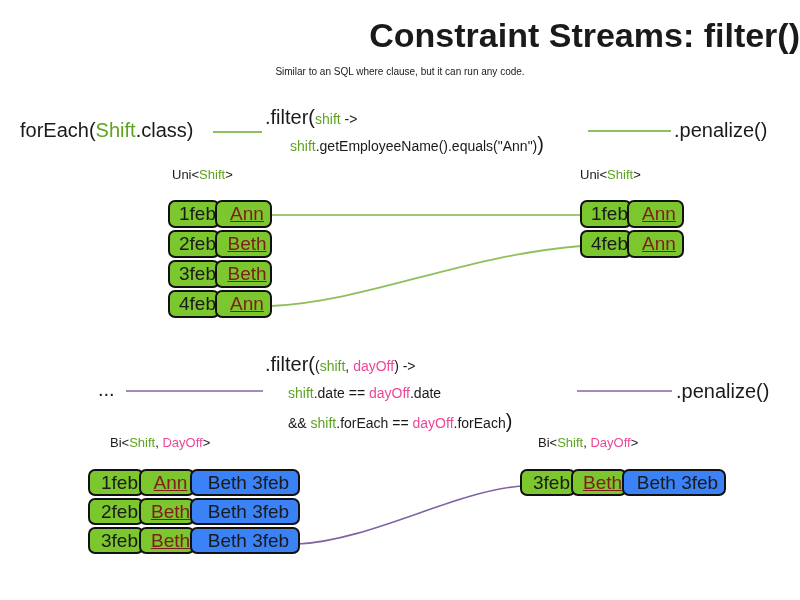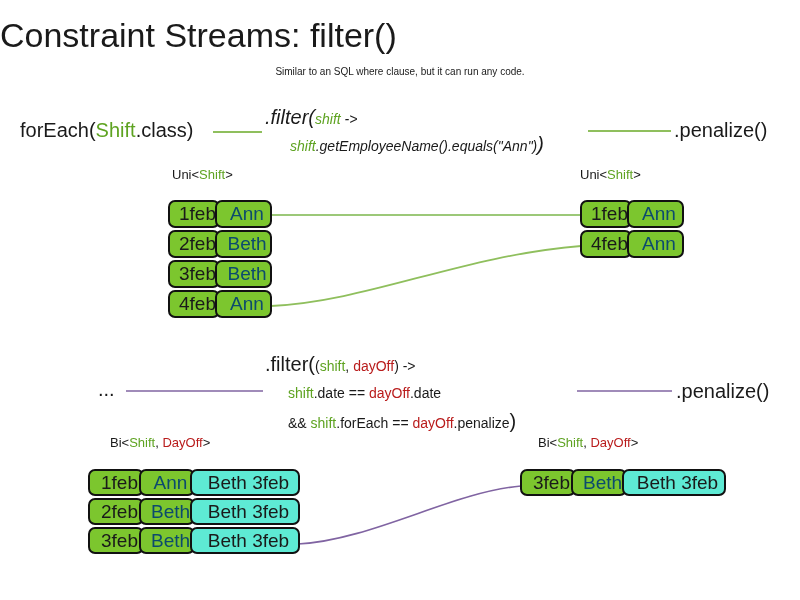--- a/index.html
+++ b/index.html
@@ -1,36 +1,36 @@
 <!DOCTYPE html>
 <html><head>
 <meta charset="utf-8">
 <style>
   html,body{margin:0;padding:0;background:#fff;}
   .slide{position:relative;width:800px;height:600px;background:#ffffff;overflow:hidden;
          font-family:"Liberation Sans",sans-serif;color:#1a1a1a;}
-  .title{position:absolute;top:16px;left:0;width:100%;text-align:left;font-size:34px;font-weight:400;}
+  .title{position:absolute;top:16px;left:0;width:100%;text-align:right;font-size:34px;font-weight:700;}
   .subtitle{position:absolute;top:66px;left:0;width:100%;text-align:center;font-size:10px;}
   .abs{position:absolute;white-space:nowrap;z-index:2;}
   .code-lg{font-size:20px;}
   .code-sm{font-size:14px;}
   .g{color:#5ea321;}
-  .b{color:#b91c1c;}
+  .b{color:#ec4899;}
   .indent{padding-left:25px;margin-top:4px;}
   .indent2{padding-left:23px;margin-top:8px;}
   .stream-label{position:absolute;font-size:13px;white-space:nowrap;z-index:2;}
   .tbl{position:absolute;z-index:3;}
   .trow{display:flex;margin-bottom:2px;}
   .cell{box-sizing:border-box;border:2px solid #111111;border-radius:7px;
         display:flex;align-items:center;justify-content:center;
         font-size:19px;background:#7cc62e;padding-left:7px;}
   .tbl-upper .cell{height:28px;}
   .tbl-lower .cell{height:27px;}
-  .cell.blue{background:#5eead4;}
-  .cell.nm{color:#0c4a6e;}
+  .cell.blue{background:#3b82f6;}
+  .cell.nm{color:#7f1d1d;text-decoration:underline;}
   .ovl{margin-left:-5px;}
   .u-date{width:52px;} .u-name{width:57px;}
   .l-date{width:56px;} .l-name{width:56px;} .l-pair{width:110px;} .r-pair{width:104px;}
   svg.wires{position:absolute;left:0;top:0;z-index:1;pointer-events:none;}
 </style>
 </head>
 <body>
 
 <div class="slide">
 
@@ -44,21 +44,21 @@
     <path d="M298,544 C372,540 452,492 521,486" fill="none" stroke="#8064a2" stroke-width="1.6"></path>
   </svg>
 
   <div class="title">Constraint Streams: filter()</div>
   <div class="subtitle">Similar to an SQL where clause, but it can run any code.</div>
 
   <div class="abs code-lg" style="left:20px;top:119px;">
     <span>forEach(</span><span class="g">Shift</span><span>.class)</span>
   </div>
 
-  <div class="abs" style="left:265px;top:106px;font-style:italic;">
+  <div class="abs" style="left:265px;top:106px;">
     <div>
       <span class="code-lg">.filter(</span><span class="code-sm g">shift</span><span class="code-sm"> -&gt;</span>
     </div>
     <div class="indent">
       <span class="code-sm g">shift</span><span class="code-sm">.getEmployeeName().equals("Ann")</span><span class="code-lg">)</span>
     </div>
   </div>
 
   <div class="abs code-lg" style="left:674px;top:119px;">.penalize()</div>
 
@@ -102,21 +102,21 @@
   <div class="abs code-lg" style="left:98px;top:378px;">...</div>
 
   <div class="abs" style="left:265px;top:353px;">
     <div>
       <span class="code-lg">.filter(</span><span class="code-sm">(</span><span class="code-sm g">shift</span><span class="code-sm">, </span><span class="code-sm b">dayOff</span><span class="code-sm">)</span><span class="code-sm"> -&gt;</span>
     </div>
     <div class="indent2">
       <span class="code-sm g">shift</span><span class="code-sm">.date == </span><span class="code-sm b">dayOff</span><span class="code-sm">.date</span>
     </div>
     <div class="indent2">
-      <span class="code-sm">&amp;&amp; </span><span class="code-sm g">shift</span><span class="code-sm">.forEach == </span><span class="code-sm b">dayOff</span><span class="code-sm">.penalize</span><span class="code-lg">)</span>
+      <span class="code-sm">&amp;&amp; </span><span class="code-sm g">shift</span><span class="code-sm">.forEach == </span><span class="code-sm b">dayOff</span><span class="code-sm">.forEach</span><span class="code-lg">)</span>
     </div>
   </div>
 
   <div class="abs code-lg" style="left:676px;top:380px;">.penalize()</div>
 
   <div class="stream-label" style="left:110px;top:435px;">
     <span>Bi&lt;</span><span class="g">Shift</span><span>, </span><span class="b">DayOff</span><span>&gt;</span>
   </div>
   <div class="stream-label" style="left:538px;top:435px;">
     <span>Bi&lt;</span><span class="g">Shift</span><span>, </span><span class="b">DayOff</span><span>&gt;</span>

